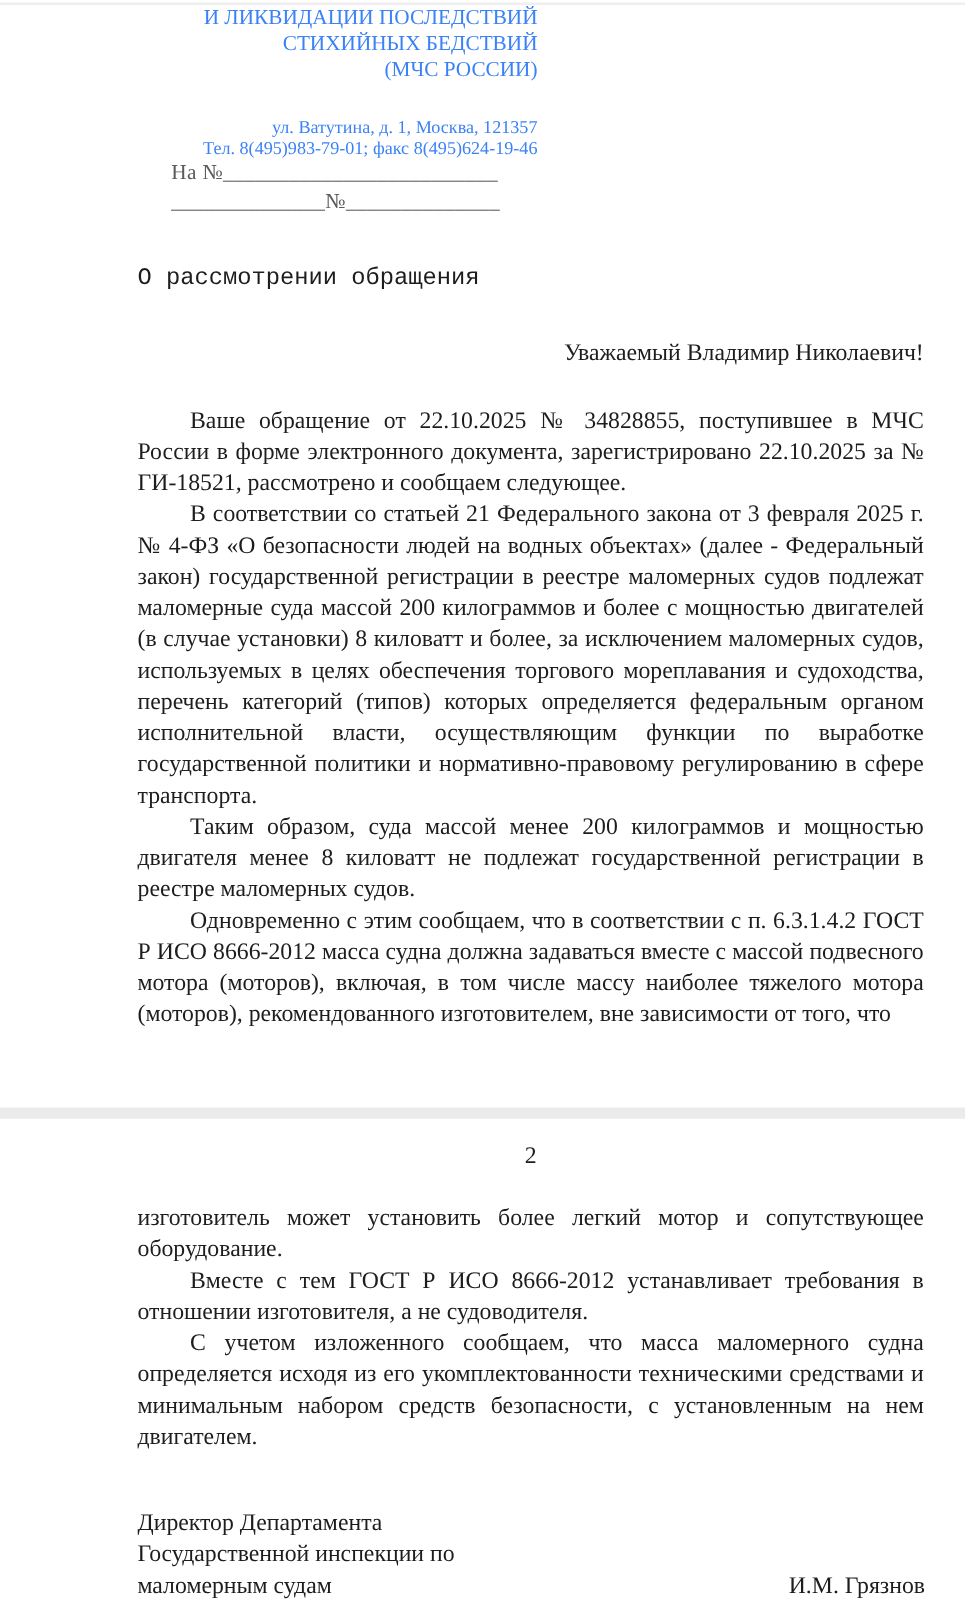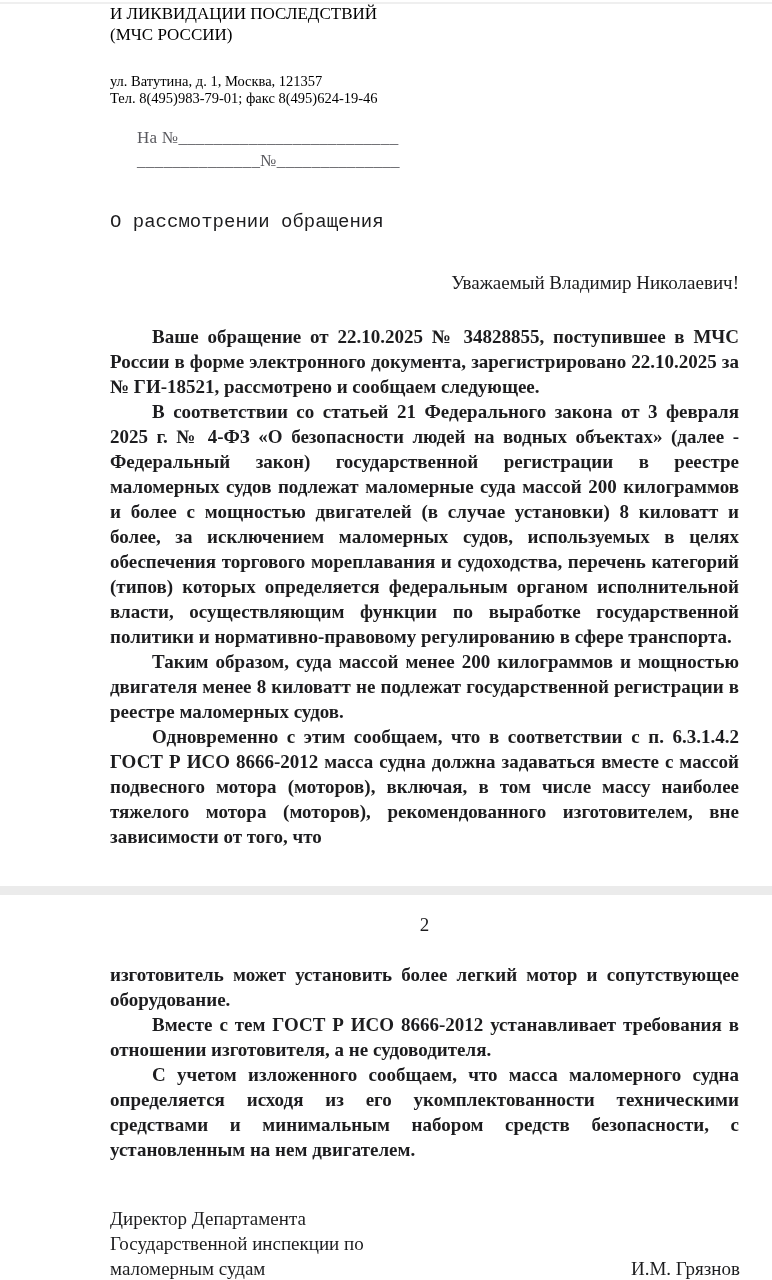--- a/index.html
+++ b/index.html
@@ -10,21 +10,21 @@
     color: #1d1d1f;
     position: relative;
     overflow: hidden;
   }
   .hairline {
     position: absolute; top: 2px; left: 0;
     width: 772px; height: 2px; background: #efefef;
   }
   .letterhead {
     position: absolute; top: 3px; left: 110px; width: 320px;
-    text-align: left; color: #000000;
+    text-align: right; color: #3b82f6;
   }
   .org-line { font-size: 17px; line-height: 21px; white-space: nowrap; }
   .addr { margin-top: 28px; }
   .addr-line { font-size: 14.5px; line-height: 17px; white-space: nowrap; }
   .reference {
     position: absolute; top: 126px; left: 137px;
     color: #5a5a5f; font-size: 17px; line-height: 23px;
     letter-spacing: 0.3px;
   }
   .reference div { white-space: nowrap; }
@@ -33,21 +33,21 @@
     position: absolute; top: 272px; left: 110px; width: 629px;
     text-align: right; font-size: 19px;
   }
   .body-block {
     position: absolute; left: 110px; width: 629px;
     font-size: 19px; line-height: 25px;
     text-align: justify;
   }
   .body-1 { top: 324px; }
   .body-2 { top: 962px; }
-  .para { margin: 0; text-indent: 42px; font-weight: bold; }
+  .para { margin: 0; text-indent: 42px; }
   .para.continued { text-indent: 0; }
   .separator {
     position: absolute; top: 886px; left: 0;
     width: 772px; height: 9px; background: #ebebeb;
   }
   .page-number {
     position: absolute; top: 914px; left: 110px; width: 629px;
     text-align: center; font-size: 19px;
   }
   .signature {
@@ -59,20 +59,21 @@
 </style>
 </head>
 <body>
 
 <div class="hairline"></div>
 
 <div>
 
   <div class="letterhead">
     <div class="org-line">И ЛИКВИДАЦИИ ПОСЛЕДСТВИЙ</div>
+    <div class="org-line">СТИХИЙНЫХ БЕДСТВИЙ</div>
     <div class="org-line">(МЧС РОССИИ)</div>
     <div class="addr">
       <div class="addr-line">ул. Ватутина, д. 1, Москва, 121357</div>
       <div class="addr-line">Тел. 8(495)983-79-01; факс 8(495)624-19-46</div>
     </div>
   </div>
 
   <div class="reference">
     <div>На №_________________________</div>
     <div>______________№______________</div>

